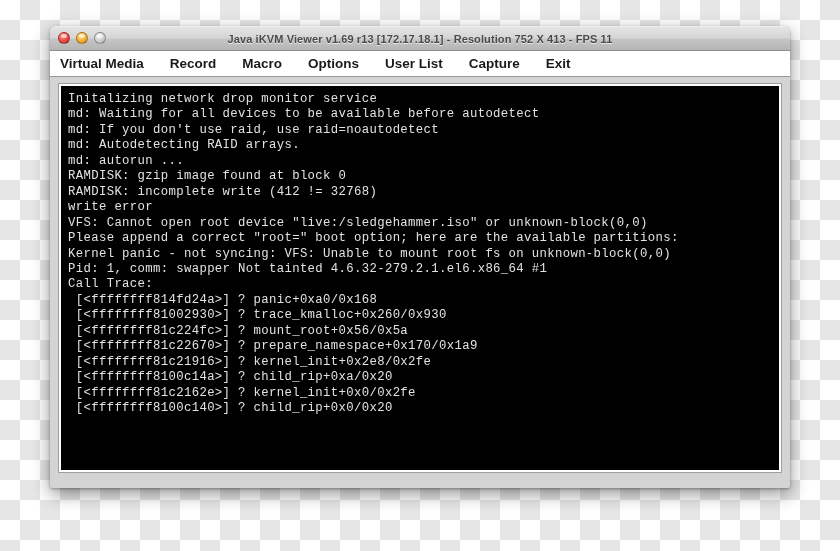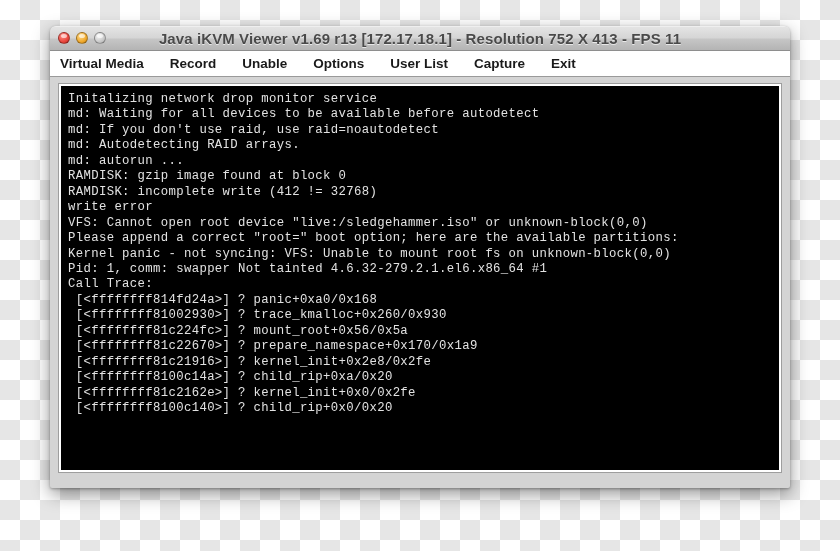--- a/index.html
+++ b/index.html
@@ -65,21 +65,21 @@
     width: 6px; height: 4px;
     border-radius: 50%;
     background: rgba(255,255,255,0.62);
   }
   .light.close  { background: radial-gradient(circle at 35% 28%, #ff8d84, #e8453c 62%, #b22820); }
   .light.min    { background: radial-gradient(circle at 35% 28%, #ffd98a, #f0a92c 62%, #c07d12); }
   .light.zoom   { background: radial-gradient(circle at 35% 28%, #f4f4f4, #c9c9c9 62%, #a8a8a8); }
   #window-title {
     width: 100%;
     text-align: center;
-    font-size: 15px;
+    font-size: 11px;
     font-weight: bold;
     color: #4a4a4a;
     text-shadow: 0 1px 0 rgba(255,255,255,0.65);
     letter-spacing: 0.1px;
     white-space: nowrap;
     pointer-events: none;
   }
 
   
   #menubar {
@@ -136,21 +136,21 @@
       <div class="light close"></div>
       <div class="light min"></div>
       <div class="light zoom"></div>
     </div>
     <div id="window-title">Java iKVM Viewer v1.69 r13 [172.17.18.1]  - Resolution 752 X 413 - FPS 11</div>
   </div>
 
   <div id="menubar">
     <div class="menu-item">Virtual Media</div>
     <div class="menu-item">Record</div>
-    <div class="menu-item">Unable</div>
+    <div class="menu-item">Macro</div>
     <div class="menu-item">Options</div>
     <div class="menu-item">User List</div>
     <div class="menu-item">Capture</div>
     <div class="menu-item">Exit</div>
   </div>
 
   <div id="terminal-frame">
     <div id="terminal">
       <div class="term-line">Initalizing network drop monitor service</div>
       <div class="term-line">md: Waiting for all devices to be available before autodetect</div>

